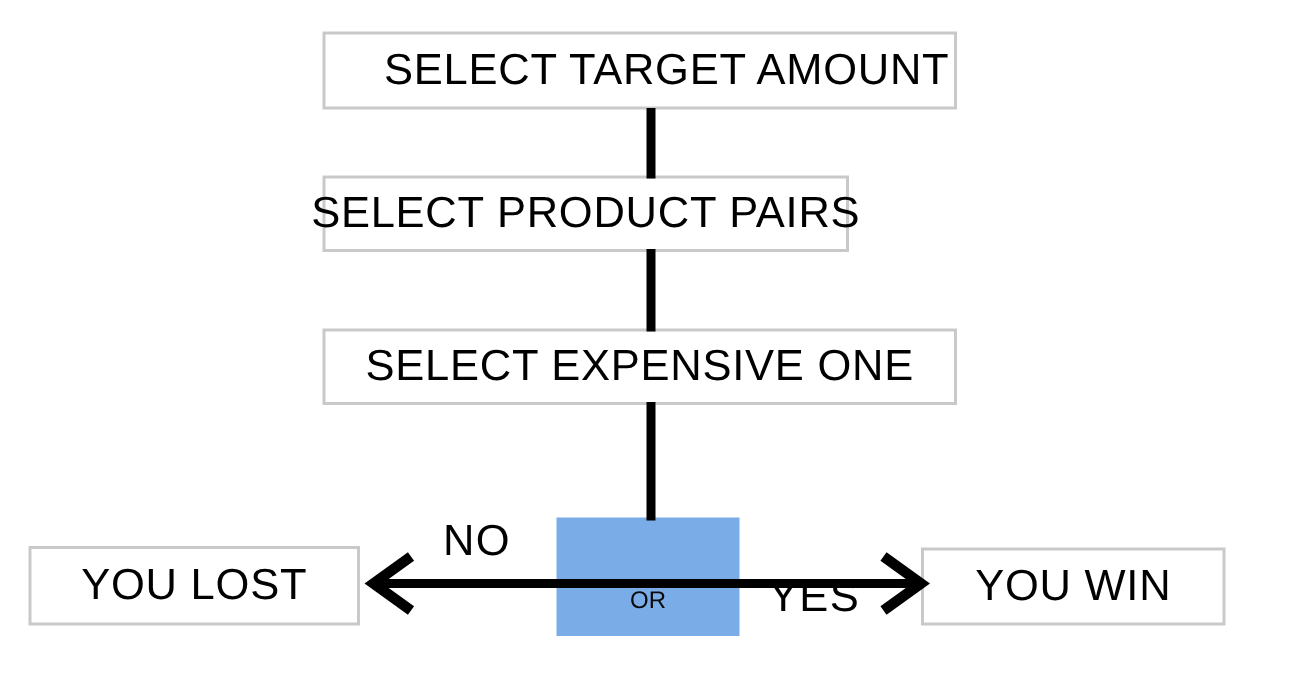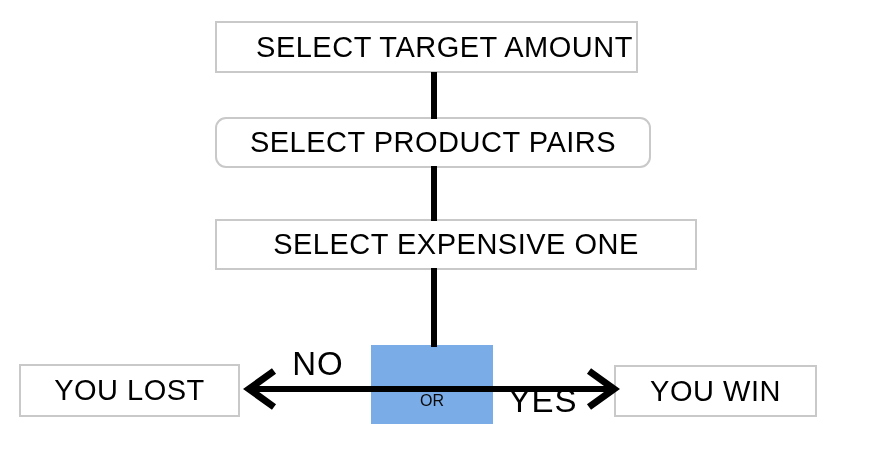--- a/index.html
+++ b/index.html
@@ -23,22 +23,22 @@
     display: flex;
     align-items: center;
     justify-content: center;
     color: #000000;
     font-size: 29px;
     letter-spacing: 0.5px;
     white-space: nowrap;
     z-index: 1;
   }
   .step-1 { left: 215px; top: 21px;  width: 423px; height: 52px; padding-left: 36px; }
-  .step-2 { left: 215px; top: 117px; width: 436px; height: 51px; border-radius: 11px; }
-  .step-3 { left: 215px; top: 219px; width: 482px; height: 51px; }
+  .step-2 { left: 215px; top: 117px; width: 351px; height: 51px; }
+  .step-3 { left: 215px; top: 219px; width: 423px; height: 51px; }
   .result-lost { left: 19px;  top: 364px; width: 221px; height: 53px; }
   .result-win  { left: 614px; top: 365px; width: 203px; height: 52px; }
 
   .decision-box {
     position: absolute;
     left: 371px; top: 345px;
     width: 122px; height: 79px;
     background: #7aade8;
     z-index: 1;
   }
@@ -49,21 +49,21 @@
     white-space: nowrap;
     transform: translateX(-50%);
   }
   .decision-l1 { left: 432px; top: 357px; z-index: 1; }
   .decision-l2 { left: 432px; top: 380px; z-index: 3; background: #7aade8; padding: 0 5px; margin-top: 12px; }
   .decision-l3 { left: 432px; top: 403px; z-index: 1; }
 
   .branch-label {
     position: absolute;
     color: #000000;
-    font-size: 33px;
+    font-size: 29px;
     letter-spacing: 1px;
     transform: translateX(-50%);
     z-index: 1;
     white-space: nowrap;
   }
   .label-no  { left: 318px; top: 345px; }
   .label-yes { left: 543px; top: 343px; margin-top: 39px; }
 
   .connectors {
     position: absolute;

